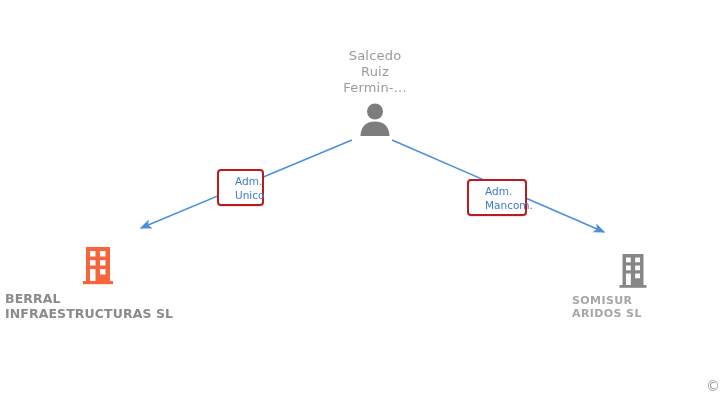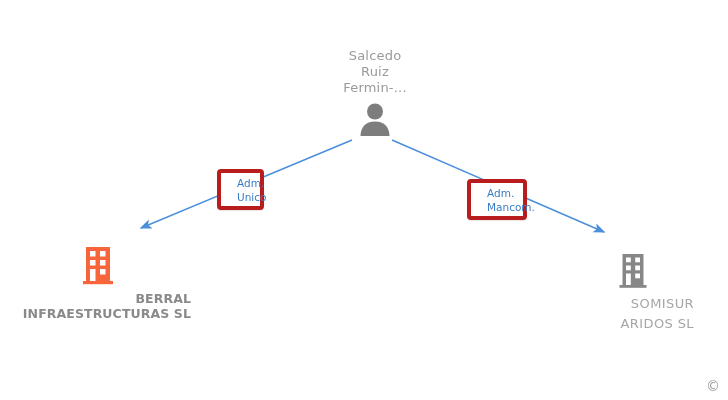--- a/index.html
+++ b/index.html
@@ -43,54 +43,54 @@
   .person-icon {
     margin: 6px auto 0;
     width: 36px;
     height: 34px;
     display: block;
   }
 
   
   .company-node {
     position: absolute;
-    text-align: right;
+    text-align: left;
   }
   .company-icon {
     display: block;
     margin: 0 auto;
   }
   .company-label {
     margin-top: 5px;
     white-space: pre-line;
   }
   .company-node.primary .company-label {
     font-size: 12.5px;
     line-height: 15px;
     font-weight: bold;
     color: #8a8a8a;
     letter-spacing: .1px;
   }
   .company-node.secondary .company-label {
-    font-size: 13px;
-    line-height: 20px;
-    font-weight: normal;
+    font-size: 11px;
+    line-height: 13px;
+    font-weight: bold;
     color: #a6a6a6;
     letter-spacing: .4px;
   }
 
   #node-berral { left: 5px; top: 246px; width: 186px; }
   #node-somisur { left: 572px; top: 253px; width: 122px; }
 
   
   .rel-label {
     position: absolute;
     box-sizing: border-box;
     background: #ffffff;
-    border: 4px solid #b91c1c;
+    border: 2px solid #b91c1c;
     border-radius: 4px;
     color: #3b7dc4;
     font-size: 10.5px;
     line-height: 14px;
     text-align: right;
     padding: 3px 16px 2px;
     white-space: pre-line;
     box-shadow: 0 1px 1px rgba(0,0,0,.10);
   }
   #rel-adm-unico { left: 217px; top: 169px; width: 47px; }

